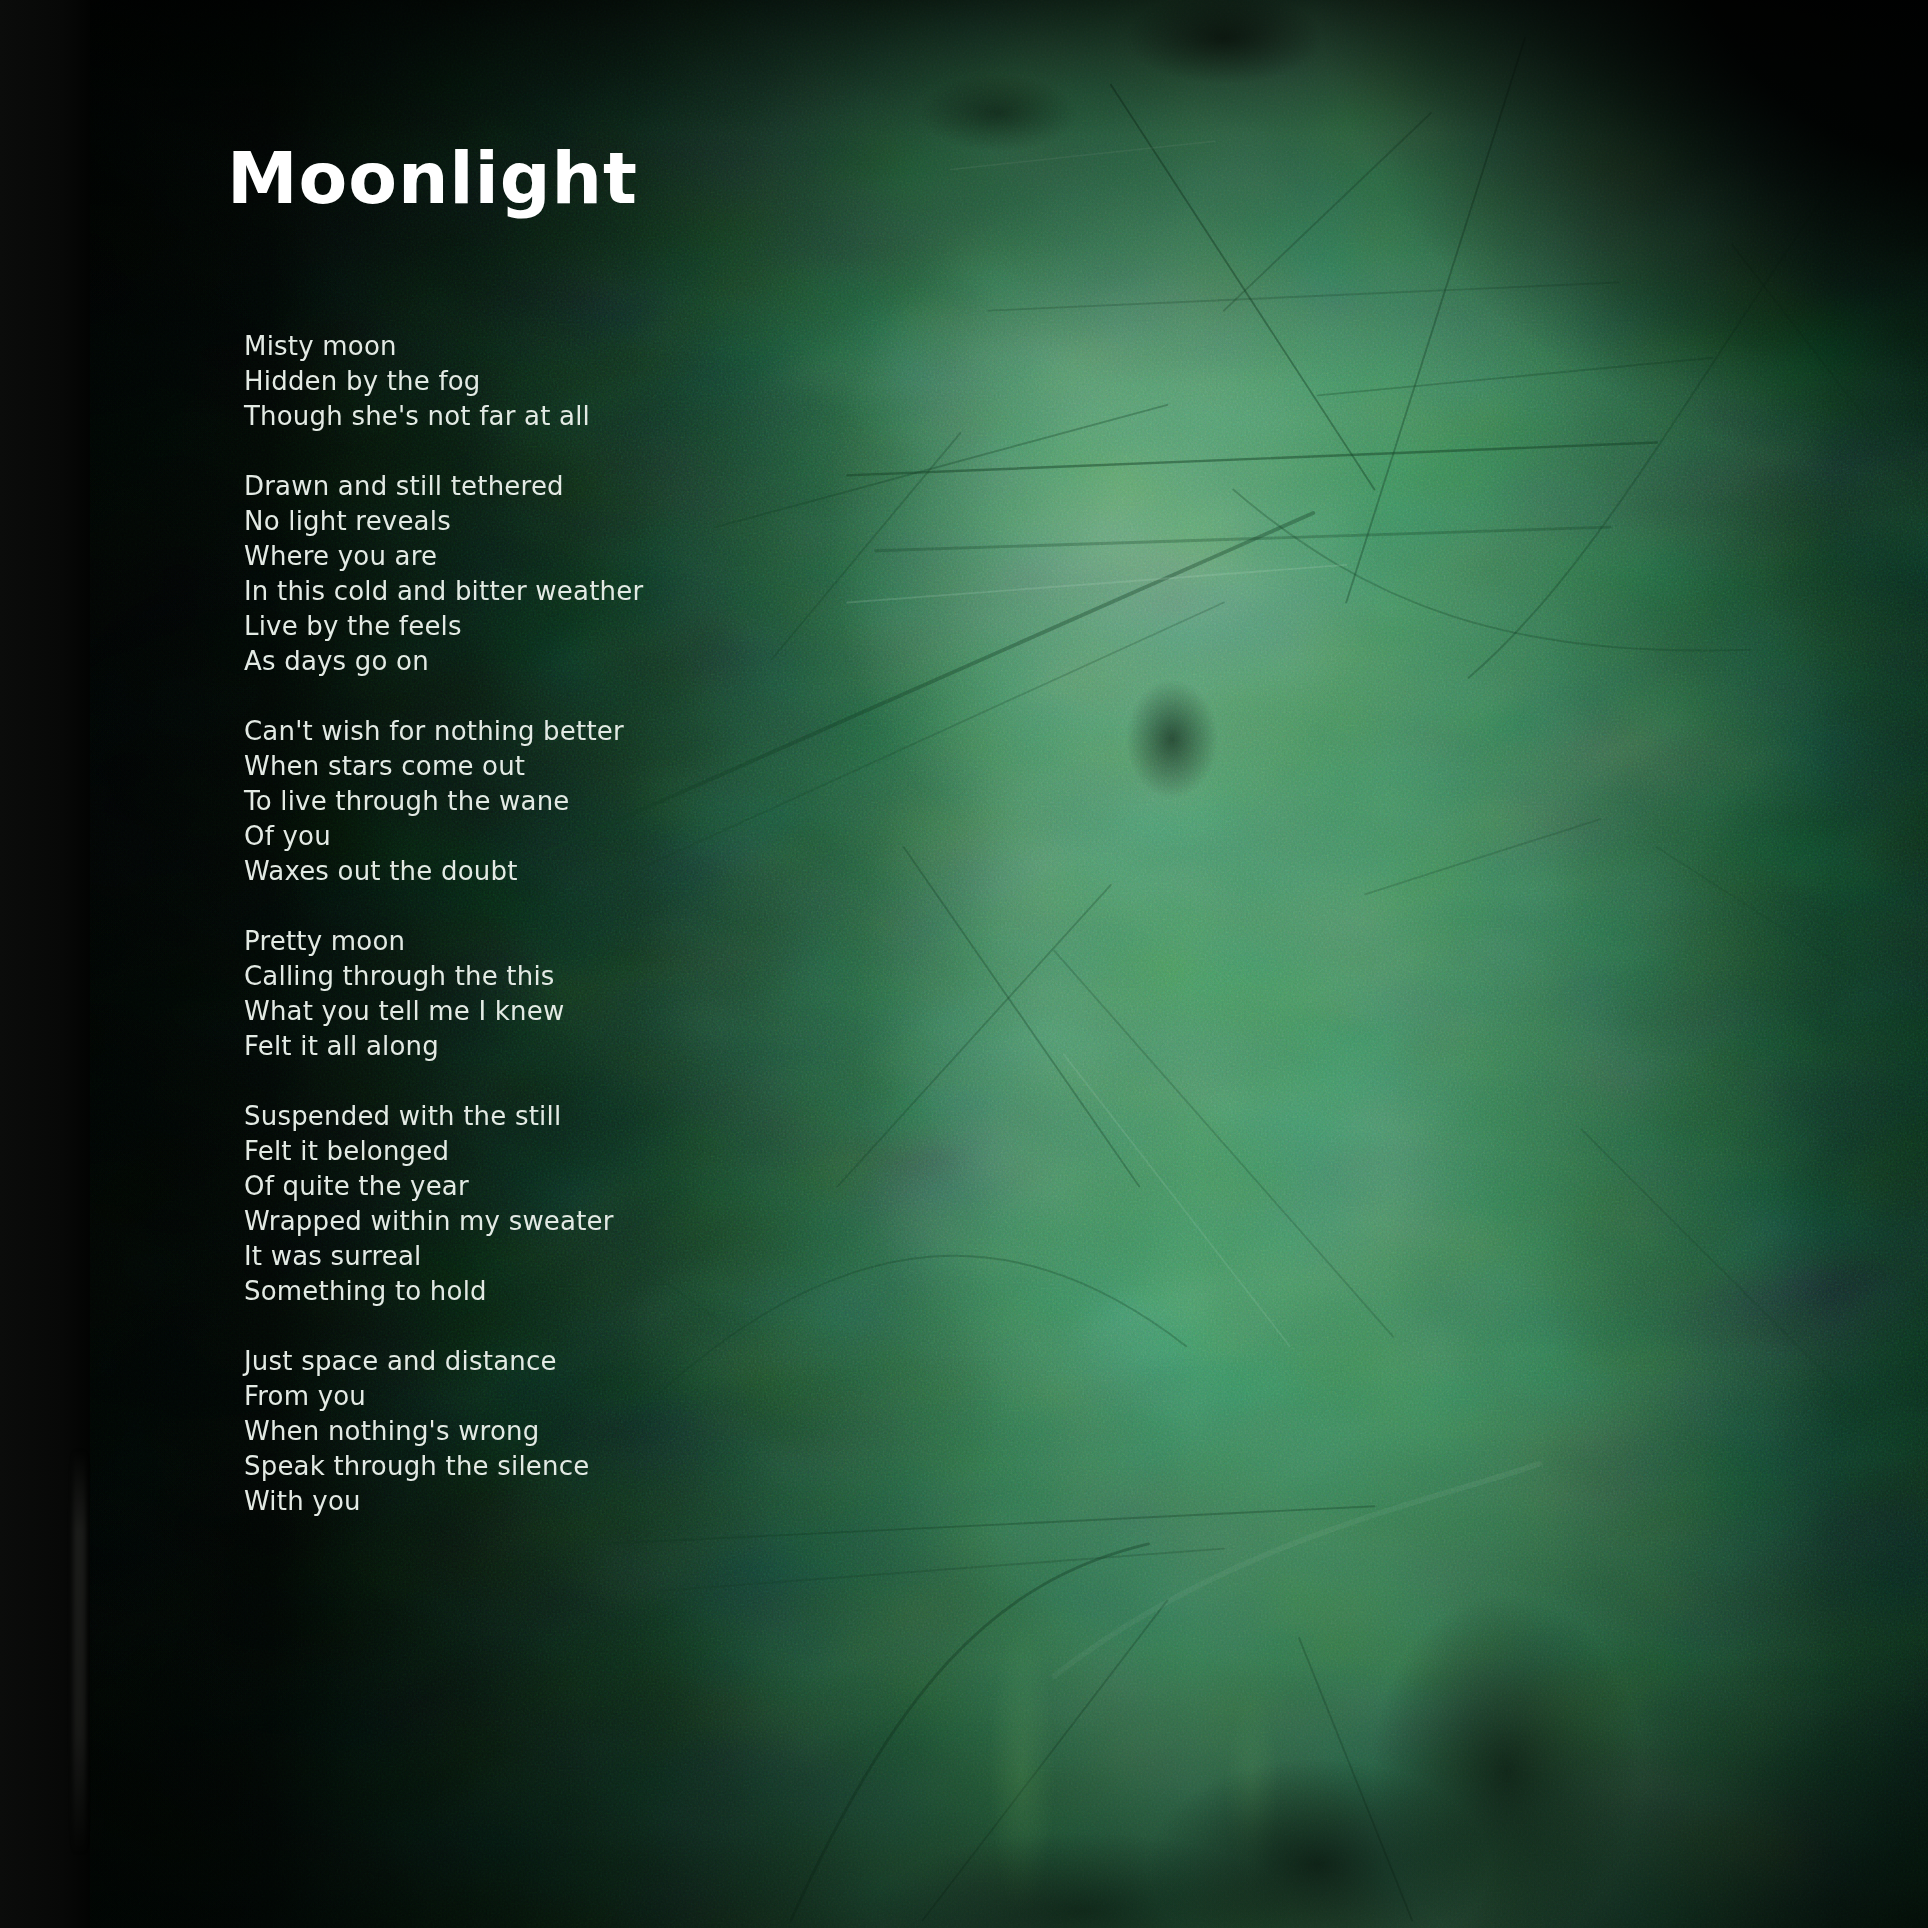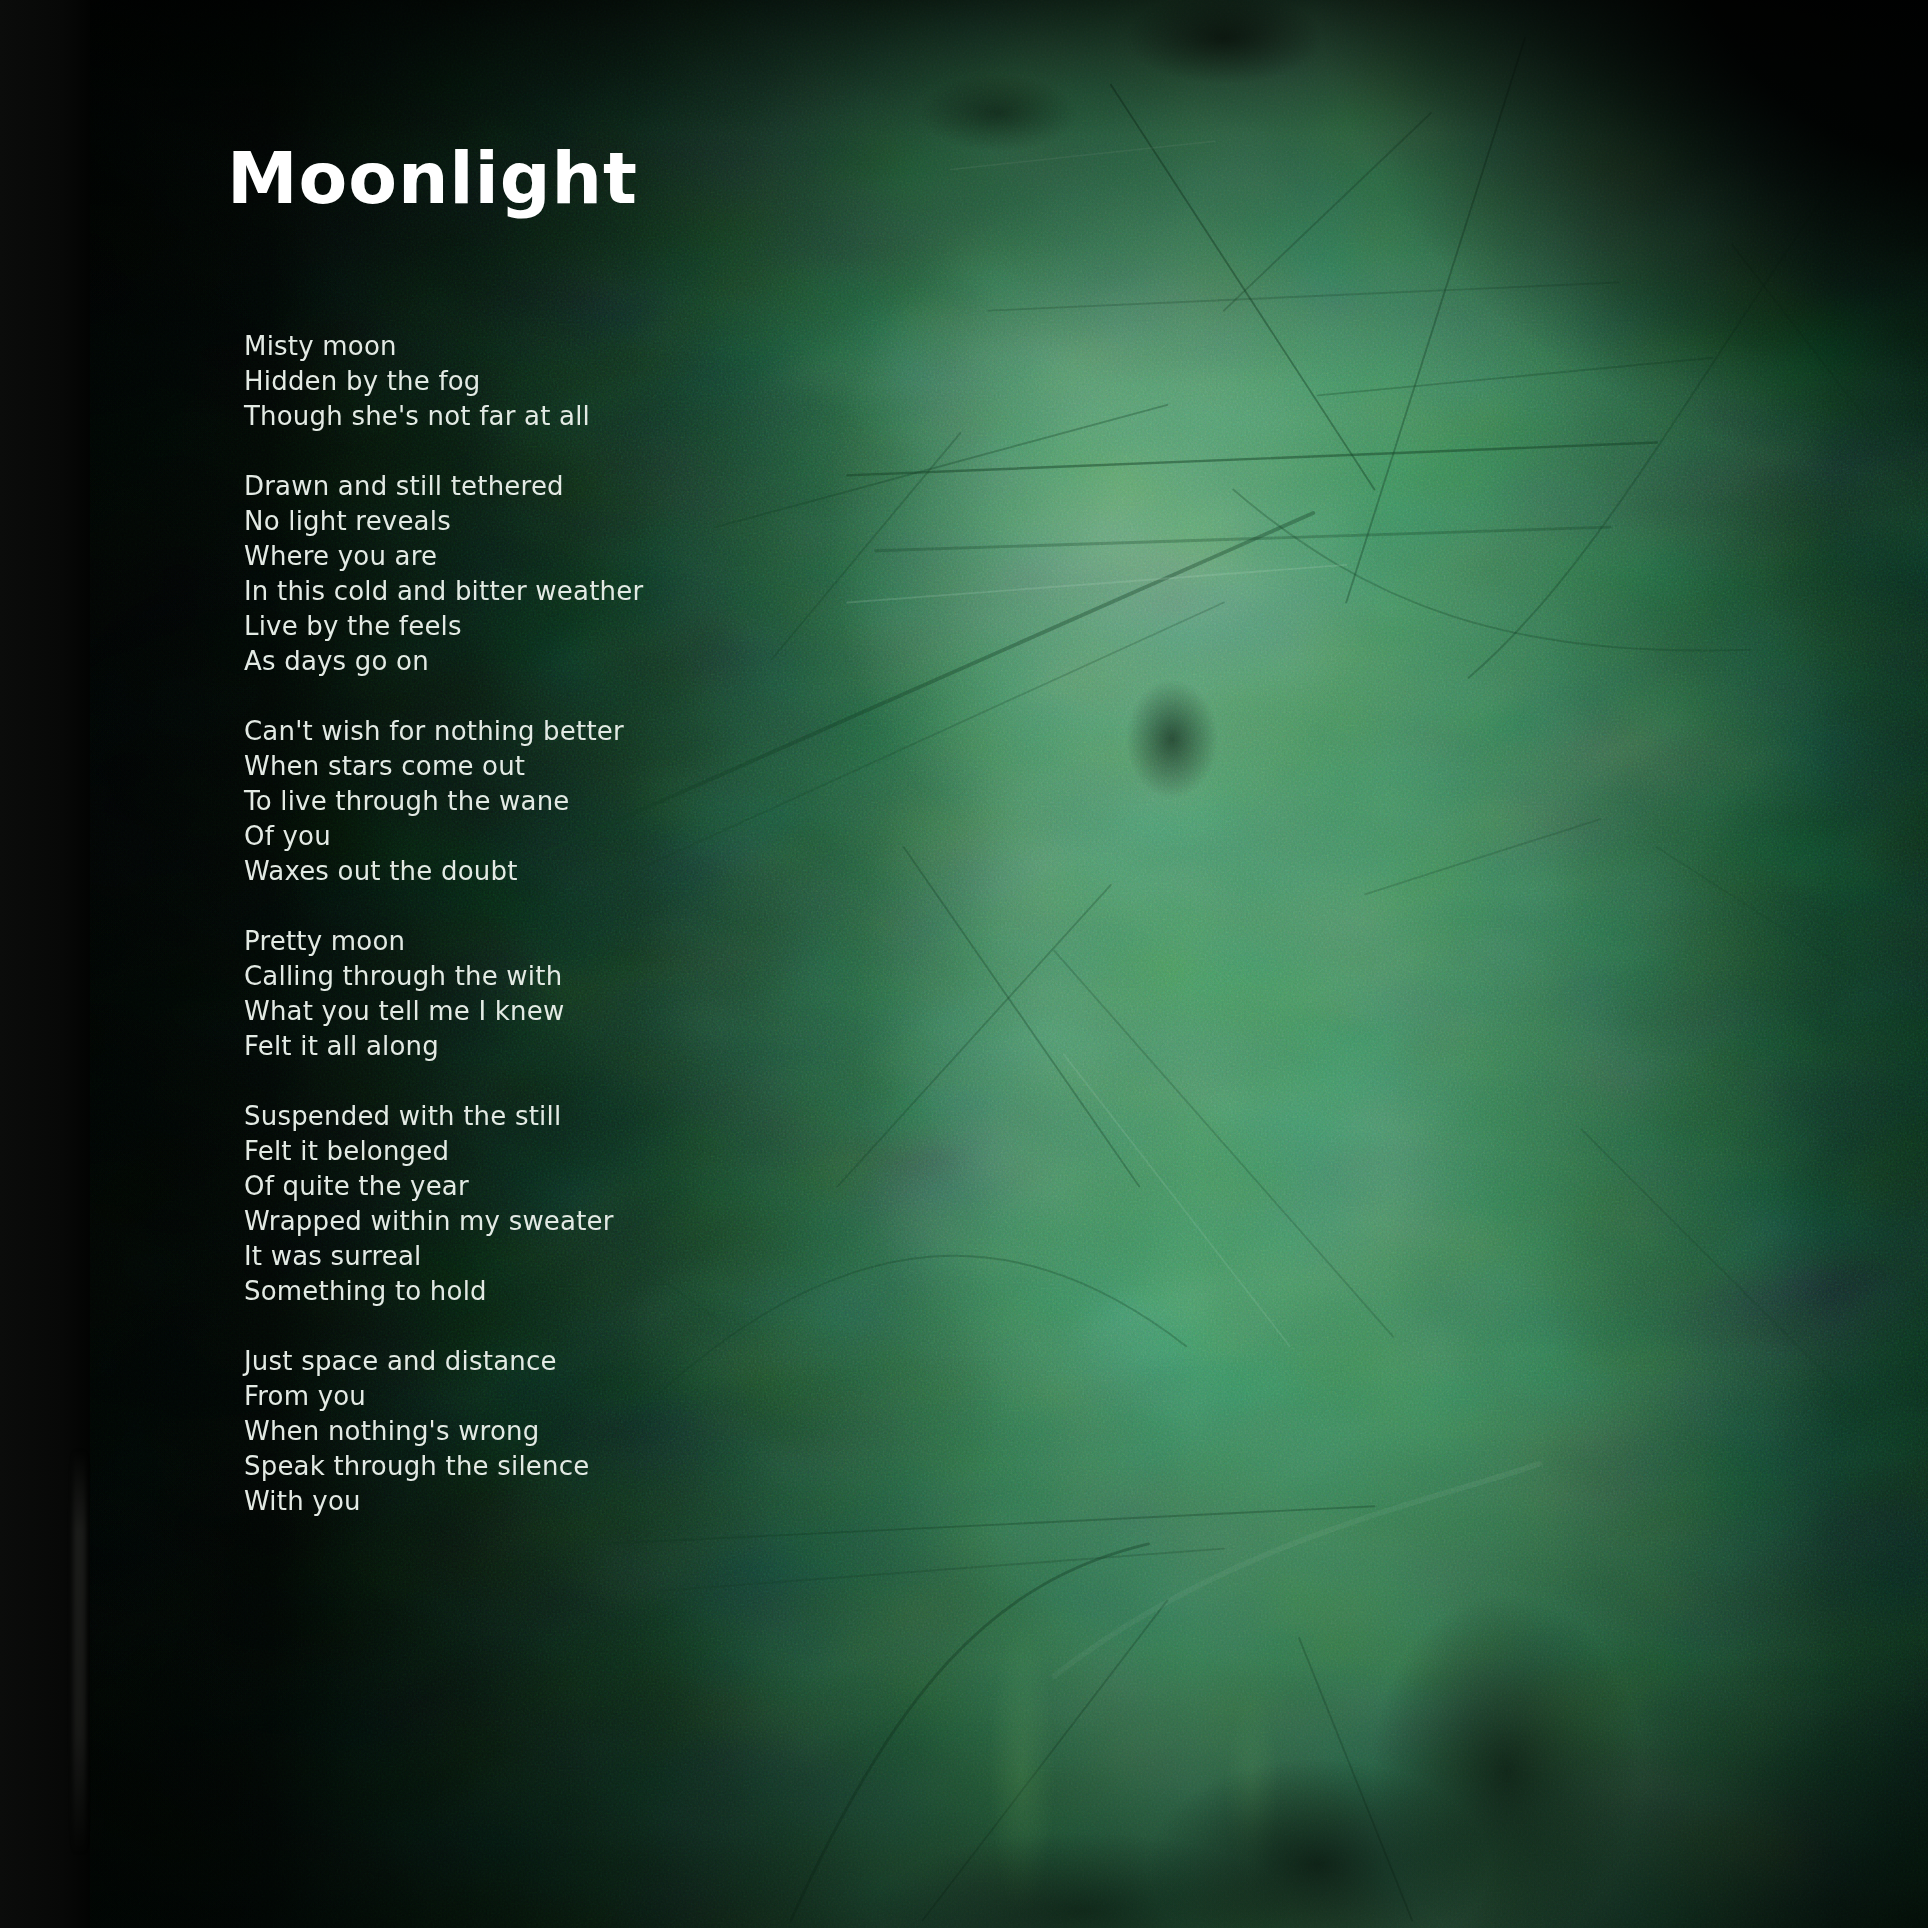--- a/index.html
+++ b/index.html
@@ -185,21 +185,21 @@
       </p>
       <div class="line">Can't wish for nothing better</div>
       <div class="line">When stars come out</div>
       <div class="line">To live through the wane</div>
       <div class="line">Of you</div>
       <div class="line">Waxes out the doubt</div>
     <p></p>
     <p class="stanza">
       </p>
       <div class="line">Pretty moon</div>
-      <div class="line">Calling through the with</div>
+      <div class="line">Calling through the this</div>
       <div class="line">What you tell me I knew</div>
       <div class="line">Felt it all along</div>
     <p></p>
     <p class="stanza">
       </p>
       <div class="line">Suspended with the still</div>
       <div class="line">Felt it belonged</div>
       <div class="line">Of quite the year</div>
       <div class="line">Wrapped within my sweater</div>
       <div class="line">It was surreal</div>

